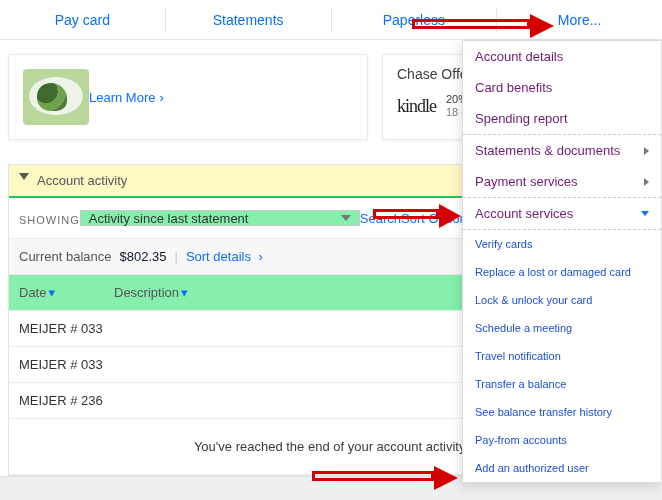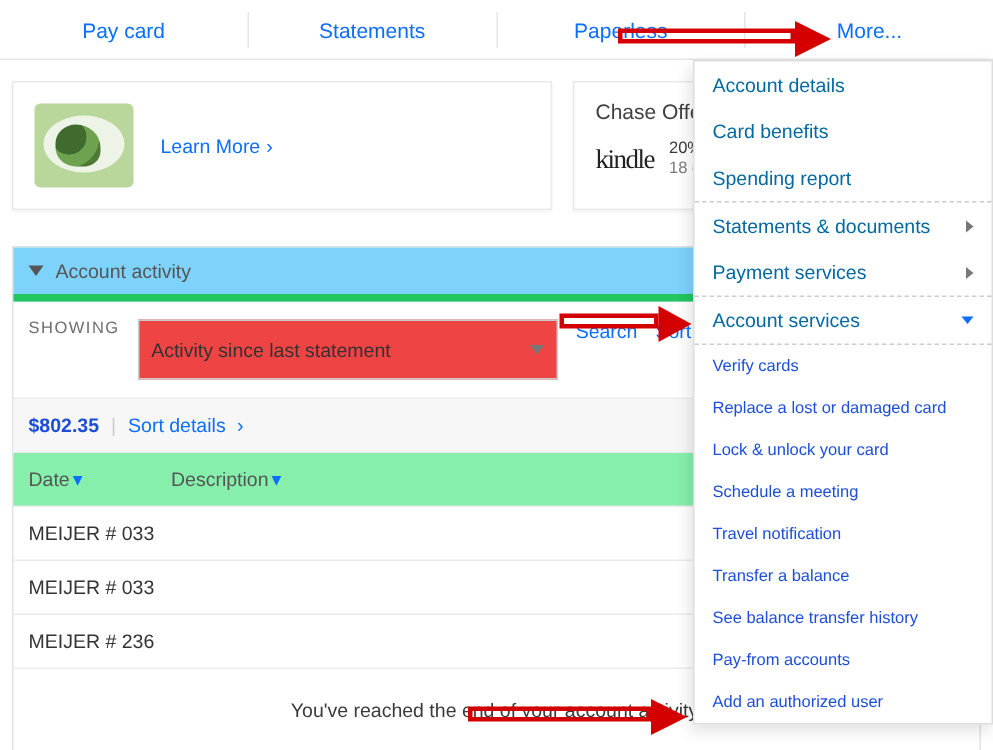--- a/index.html
+++ b/index.html
@@ -2,53 +2,53 @@
 <html><head>
 <meta charset="utf-8">
 <style>
   *{box-sizing:border-box;margin:0;padding:0;font-family:Arial,Helvetica,sans-serif}
   body{width:662px;height:500px;background:#fff;overflow:hidden;position:relative;color:#333;font-size:13px}
   .topnav{display:flex;height:40px;border-bottom:1px solid #e5e5e5}
   .topnav .tab{flex:1;text-align:center;line-height:40px;color:#0b6efd;font-size:14px;position:relative;cursor:pointer}
   .topnav .sep{width:1px;background:#e5e5e5;height:24px;align-self:center}
   .cards{display:flex;gap:14px;padding:14px 10px 24px 8px}
   .card{background:#fff;border:1px solid #eaeaea;box-shadow:0 1px 3px rgba(0,0,0,0.06);padding:10px 14px}
-  .card.left{flex:1;display:flex;align-items:center;gap:18px;min-height:86px}
+  .card.left{flex:1;display:flex;align-items:center;min-height:86px}
   .salad{width:66px;height:56px;border-radius:4px;background:#b9d79a;position:relative;overflow:hidden}
   .salad::before{content:"";position:absolute;inset:8px 6px 10px 6px;border-radius:50%;background:#eef3e8}
   .salad::after{content:"";position:absolute;left:14px;top:14px;width:30px;height:28px;border-radius:50% 60% 40% 50%;background:radial-gradient(circle at 30% 30%,#3f6b2e 0 40%,#6fa24e 41% 70%,#4d7b36 71% 100%)}
   .learn{color:#0b6efd;font-size:13px;cursor:pointer}
   .card.right{width:270px}
   .offers-head{display:flex;align-items:center;gap:6px;font-size:14px;color:#414141;margin-bottom:10px}
   .badge{background:#0b6efd;color:#fff;border-radius:50%;width:18px;height:18px;display:inline-flex;align-items:center;justify-content:center;font-size:11px;font-weight:bold}
   .offer-row{display:flex;align-items:center;gap:10px}
   .kindle{font-family:Georgia,serif;font-size:18px;color:#222;letter-spacing:-1px}
   .offer-meta{font-size:11px;color:#3b3b3b;line-height:1.2}
   .offer-meta .sub{color:#7a7a7a}
   .panel{margin:0 8px;border:1px solid #e2e2e2}
-  .panel-head{display:flex;align-items:center;gap:8px;padding:8px 10px;border-bottom:5px solid #22c55e;color:#555;background:#7dd3fc}
+  .panel-head{display:flex;gap:8px;padding:8px 10px;border-bottom:2px solid #22c55e;color:#555;background:#fef9c3}
   .panel-head .tri{display:inline-block;border-left:5px solid transparent;border-right:5px solid transparent;border-top:7px solid #555}
-  .showing{display:flex;align-items:flex-start;gap:12px;padding:12px 10px;border-bottom:1px solid #ececec}
+  .showing{display:flex;align-items:flex-end;padding:12px 10px;border-bottom:1px solid #ececec}
   .showing-label{color:#6d6d6d;letter-spacing:1px;font-size:11px}
-  .select{flex:0 0 280px;height:40px;border:1px solid #c9c9c9;display:flex;align-items:center;justify-content:space-between;padding:0 8px;color:#333;font-size:13px;cursor:pointer;background:#ef4444}
+  .select{flex:0 0 280px;height:16px;border:1px solid #c9c9c9;display:flex;align-items:center;justify-content:space-between;padding:0 8px;color:#333;font-size:13px;cursor:pointer;background:#86efac}
   .select .chev{border-left:5px solid transparent;border-right:5px solid transparent;border-top:6px solid #777}
   .link{color:#0b6efd;cursor:pointer}
   .balance{display:flex;align-items:center;gap:8px;padding:10px;border-bottom:1px solid #ececec;background:#f7f7f7;color:#555}
-  .balance .amt{color:#1d4ed8;font-weight:bold}
+  .balance .amt{color:#0f172a;font-weight:normal}
   .thead,.trow{display:flex;padding:10px;border-bottom:1px solid #ececec}
   .thead{color:#555;background:#86efac}
   .col-date{flex:0 0 95px}
   .col-desc{flex:1}
   .col-cat{flex:0 0 120px}
   .sort-ind{color:#0b6efd;margin-left:2px}
   .end{padding:20px 0;text-align:center;color:#3a3a3a;font-size:13px;border-bottom:1px solid #ececec}
   .below{height:60px;background:#efefef;border-top:1px solid #e2e2e2}
   
   .menu{position:absolute;top:40px;right:0;width:200px;background:#fff;border:1px solid #ddd;box-shadow:-2px 4px 10px rgba(0,0,0,0.12);z-index:10}
-  .menu .mi{padding:8px 12px;font-size:13px;color:#0369a1;cursor:pointer;display:flex;justify-content:space-between;align-items:center}
+  .menu .mi{padding:8px 12px;font-size:13px;color:#701a75;cursor:pointer;display:flex;justify-content:space-between;align-items:center}
   .menu .submi{padding:8px 12px 8px 12px;font-size:11px;color:#1d4ed8;cursor:pointer}
   .menu .divider{border-top:1px dashed #ccc}
   .menu .caret{border-top:4px solid transparent;border-bottom:4px solid transparent;border-left:5px solid #777}
   .menu .caret.open{border-left:4px solid transparent;border-right:4px solid transparent;border-top:5px solid #0b6efd;border-bottom:none}
   
   .arrow{position:absolute;z-index:20}
   .arrow .shaft{position:absolute;background:transparent;border:3px solid #d40000}
   .arrow .head{position:absolute;width:0;height:0}
   .arr1{left:412px;top:16px;width:144px;height:20px}
   .arr1 .shaft{left:0;top:3px;width:118px;height:10px}
@@ -107,20 +107,21 @@
     <div class="select">
       <span>Activity since last statement</span>
       <span class="chev"></span>
     </div>
     <span class="link">Search</span>
     <span class="link">
       <span>Sort Options</span><span class="chev-r">›</span>
     </span>
   </div>
   <div class="balance">
+    <span>Current balance</span>
     <span class="amt">$802.35</span>
     <span style="color:#ccc">|</span>
     <span class="link">
       <span>Sort details</span> <span class="chev-r">›</span>
     </span>
   </div>
   <div class="thead">
     <div class="col-date"><span>Date</span><span class="sort-ind">▾</span></div>
     <div class="col-desc"><span>Description</span><span class="sort-ind">▾</span></div>
     <div class="col-cat"><span>Category</span><span class="sort-ind">▾</span></div>

